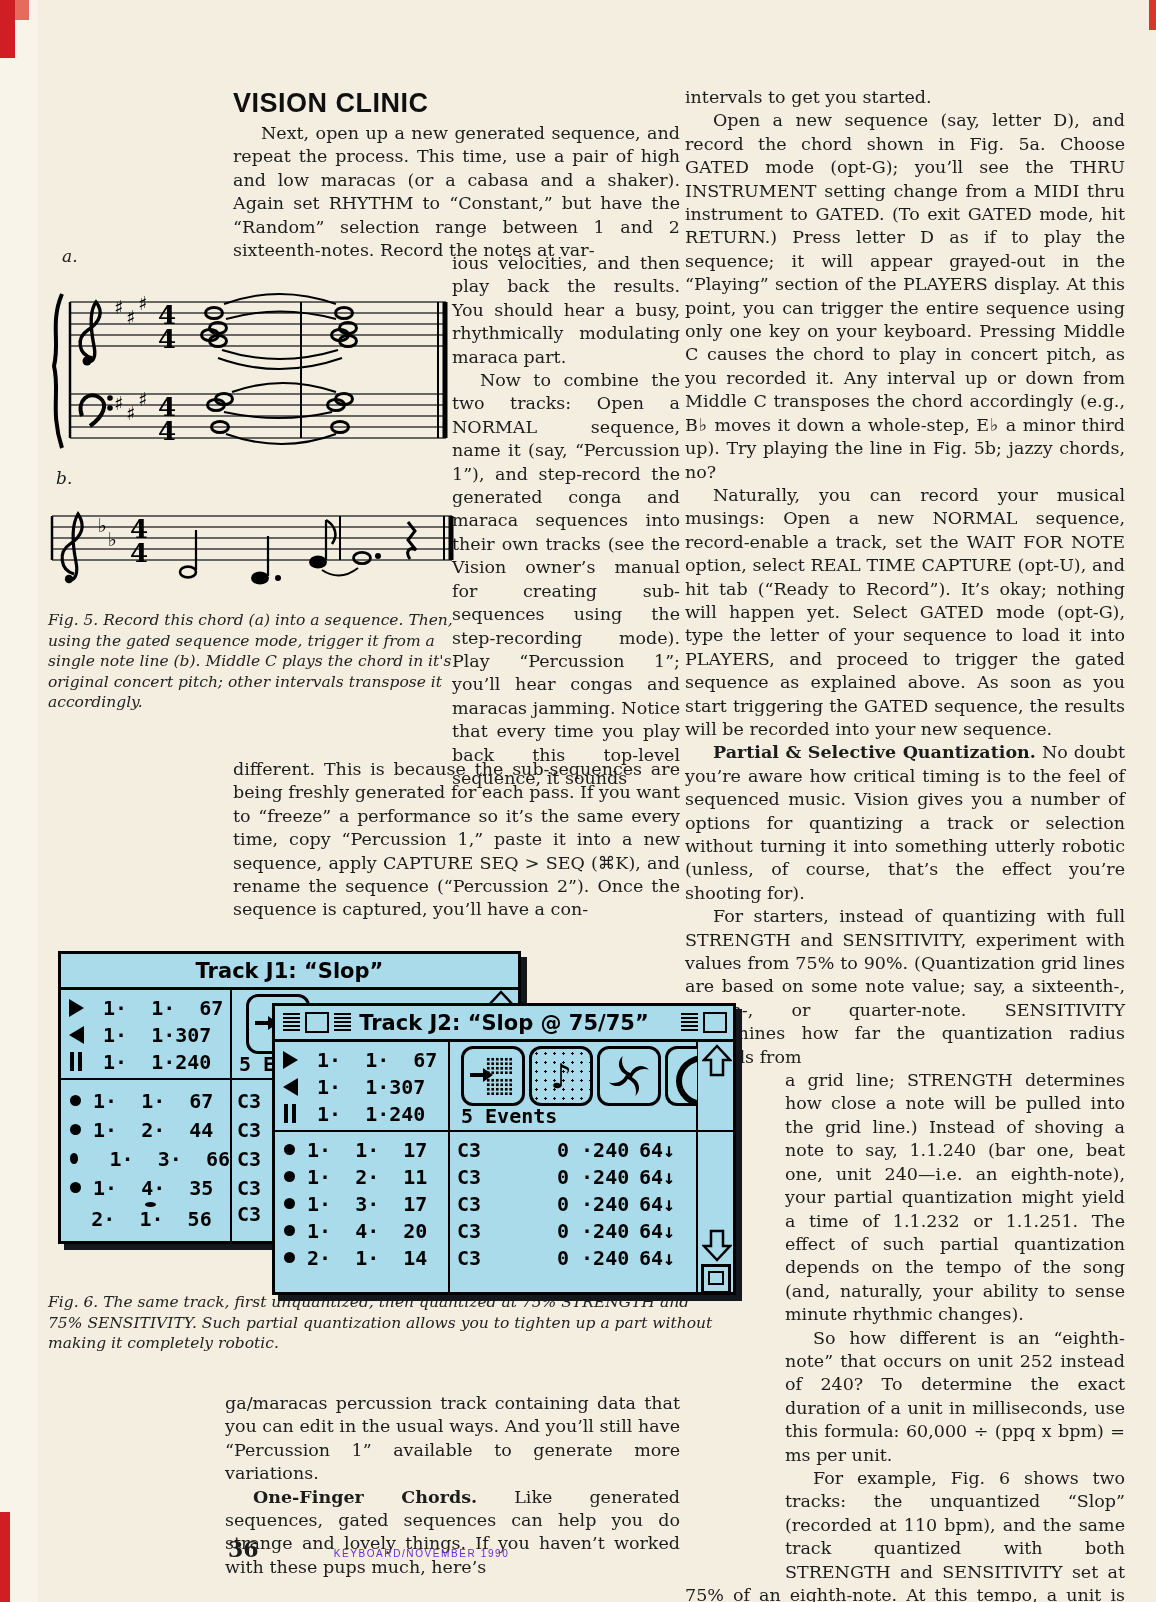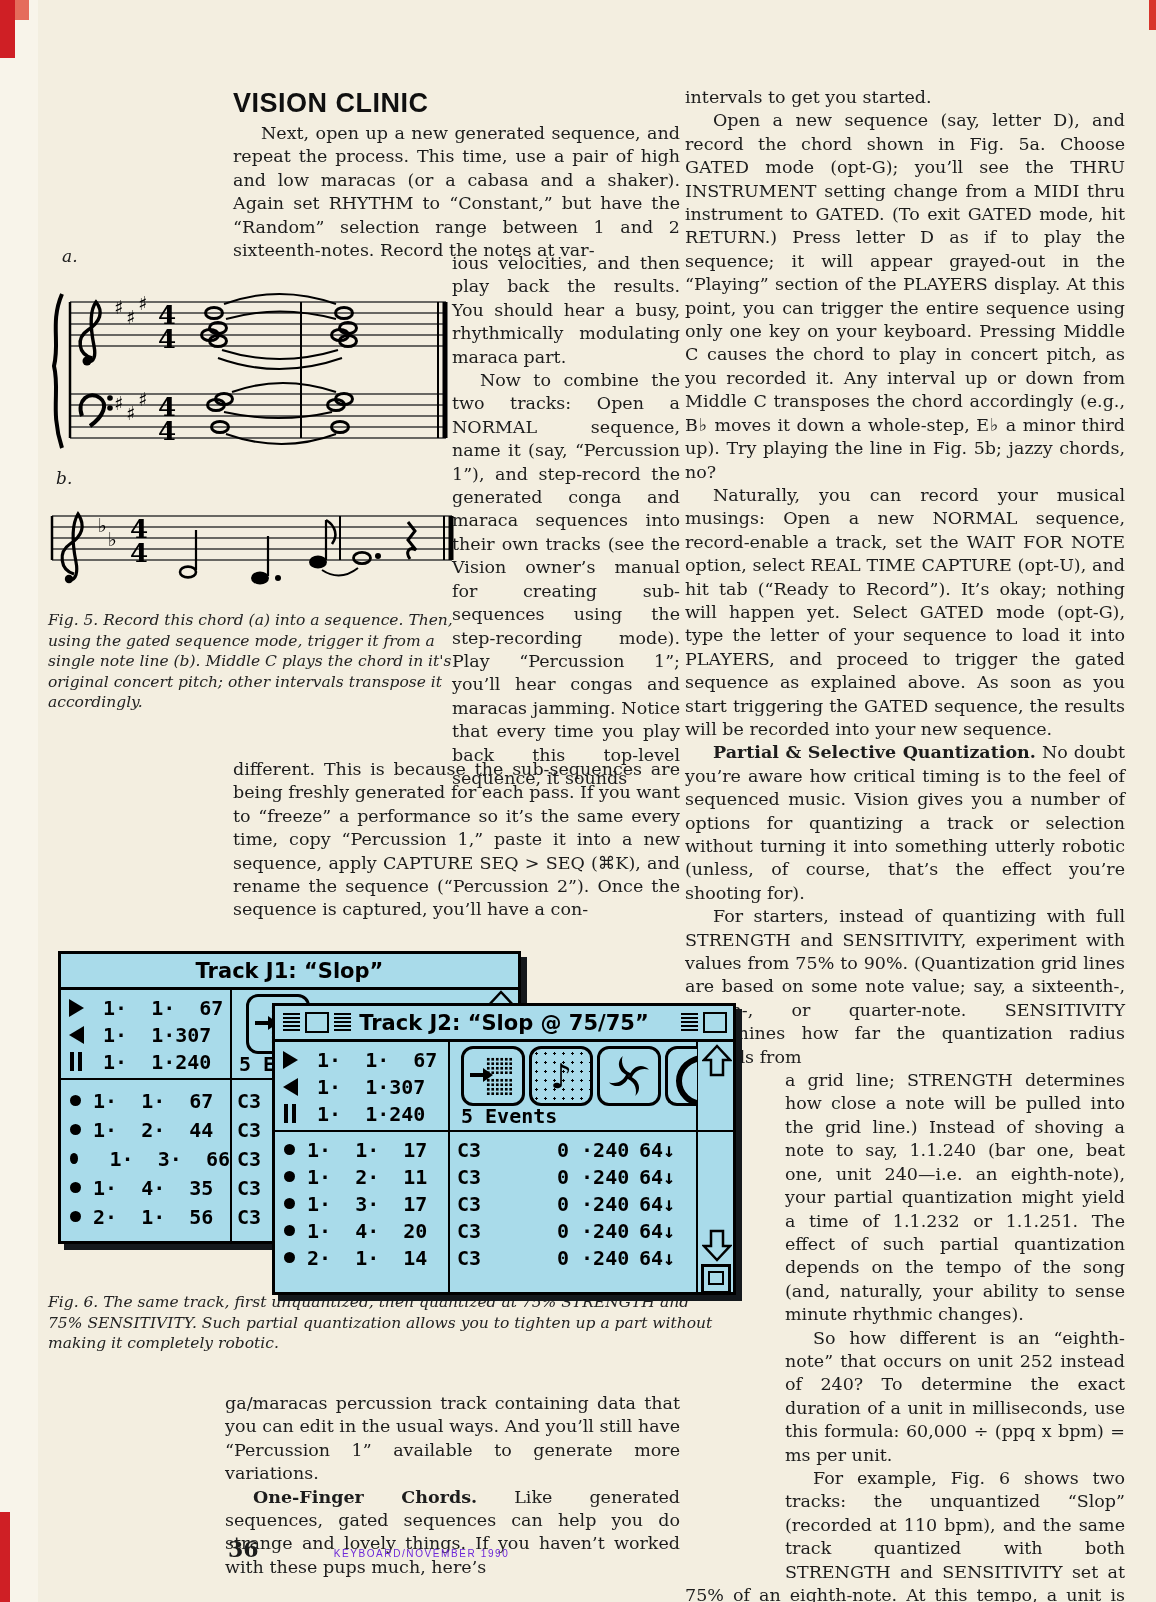--- a/index.html
+++ b/index.html
@@ -278,21 +278,21 @@
     <div class="erow" style="left:0;top:190px;width:169px;height:29px;gap:20px;">
       <span class="bullet"></span>
       <span class="timecol">1·  3·  66</span>
       <span class="notecol" style="left:176px;">C3</span>
     </div>
     <div class="erow" style="left:0;top:219px;width:169px;height:29px;">
       <span class="bullet"></span>
       <span class="timecol">1·  4·  35</span>
       <span class="notecol" style="left:176px;">C3</span>
     </div>
-    <div class="erow" style="left:0;top:248px;width:169px;height:29px;">
+    <div class="erow" style="left:0;top:248px;width:169px;height:29px;flex-direction:column;">
       <span class="bullet"></span>
       <span class="timecol">2·  1·  56</span>
       <span class="notecol" style="left:176px;">C3</span>
     </div>
   </div>
 
   <div class="mac-win" style="left:272px;top:1003px;width:458px;height:286px;z-index:2;">
     <div class="titlebar">
       <span class="tb-ico-group" style="left:8px;">
         <i class="ico-lines"></i>

